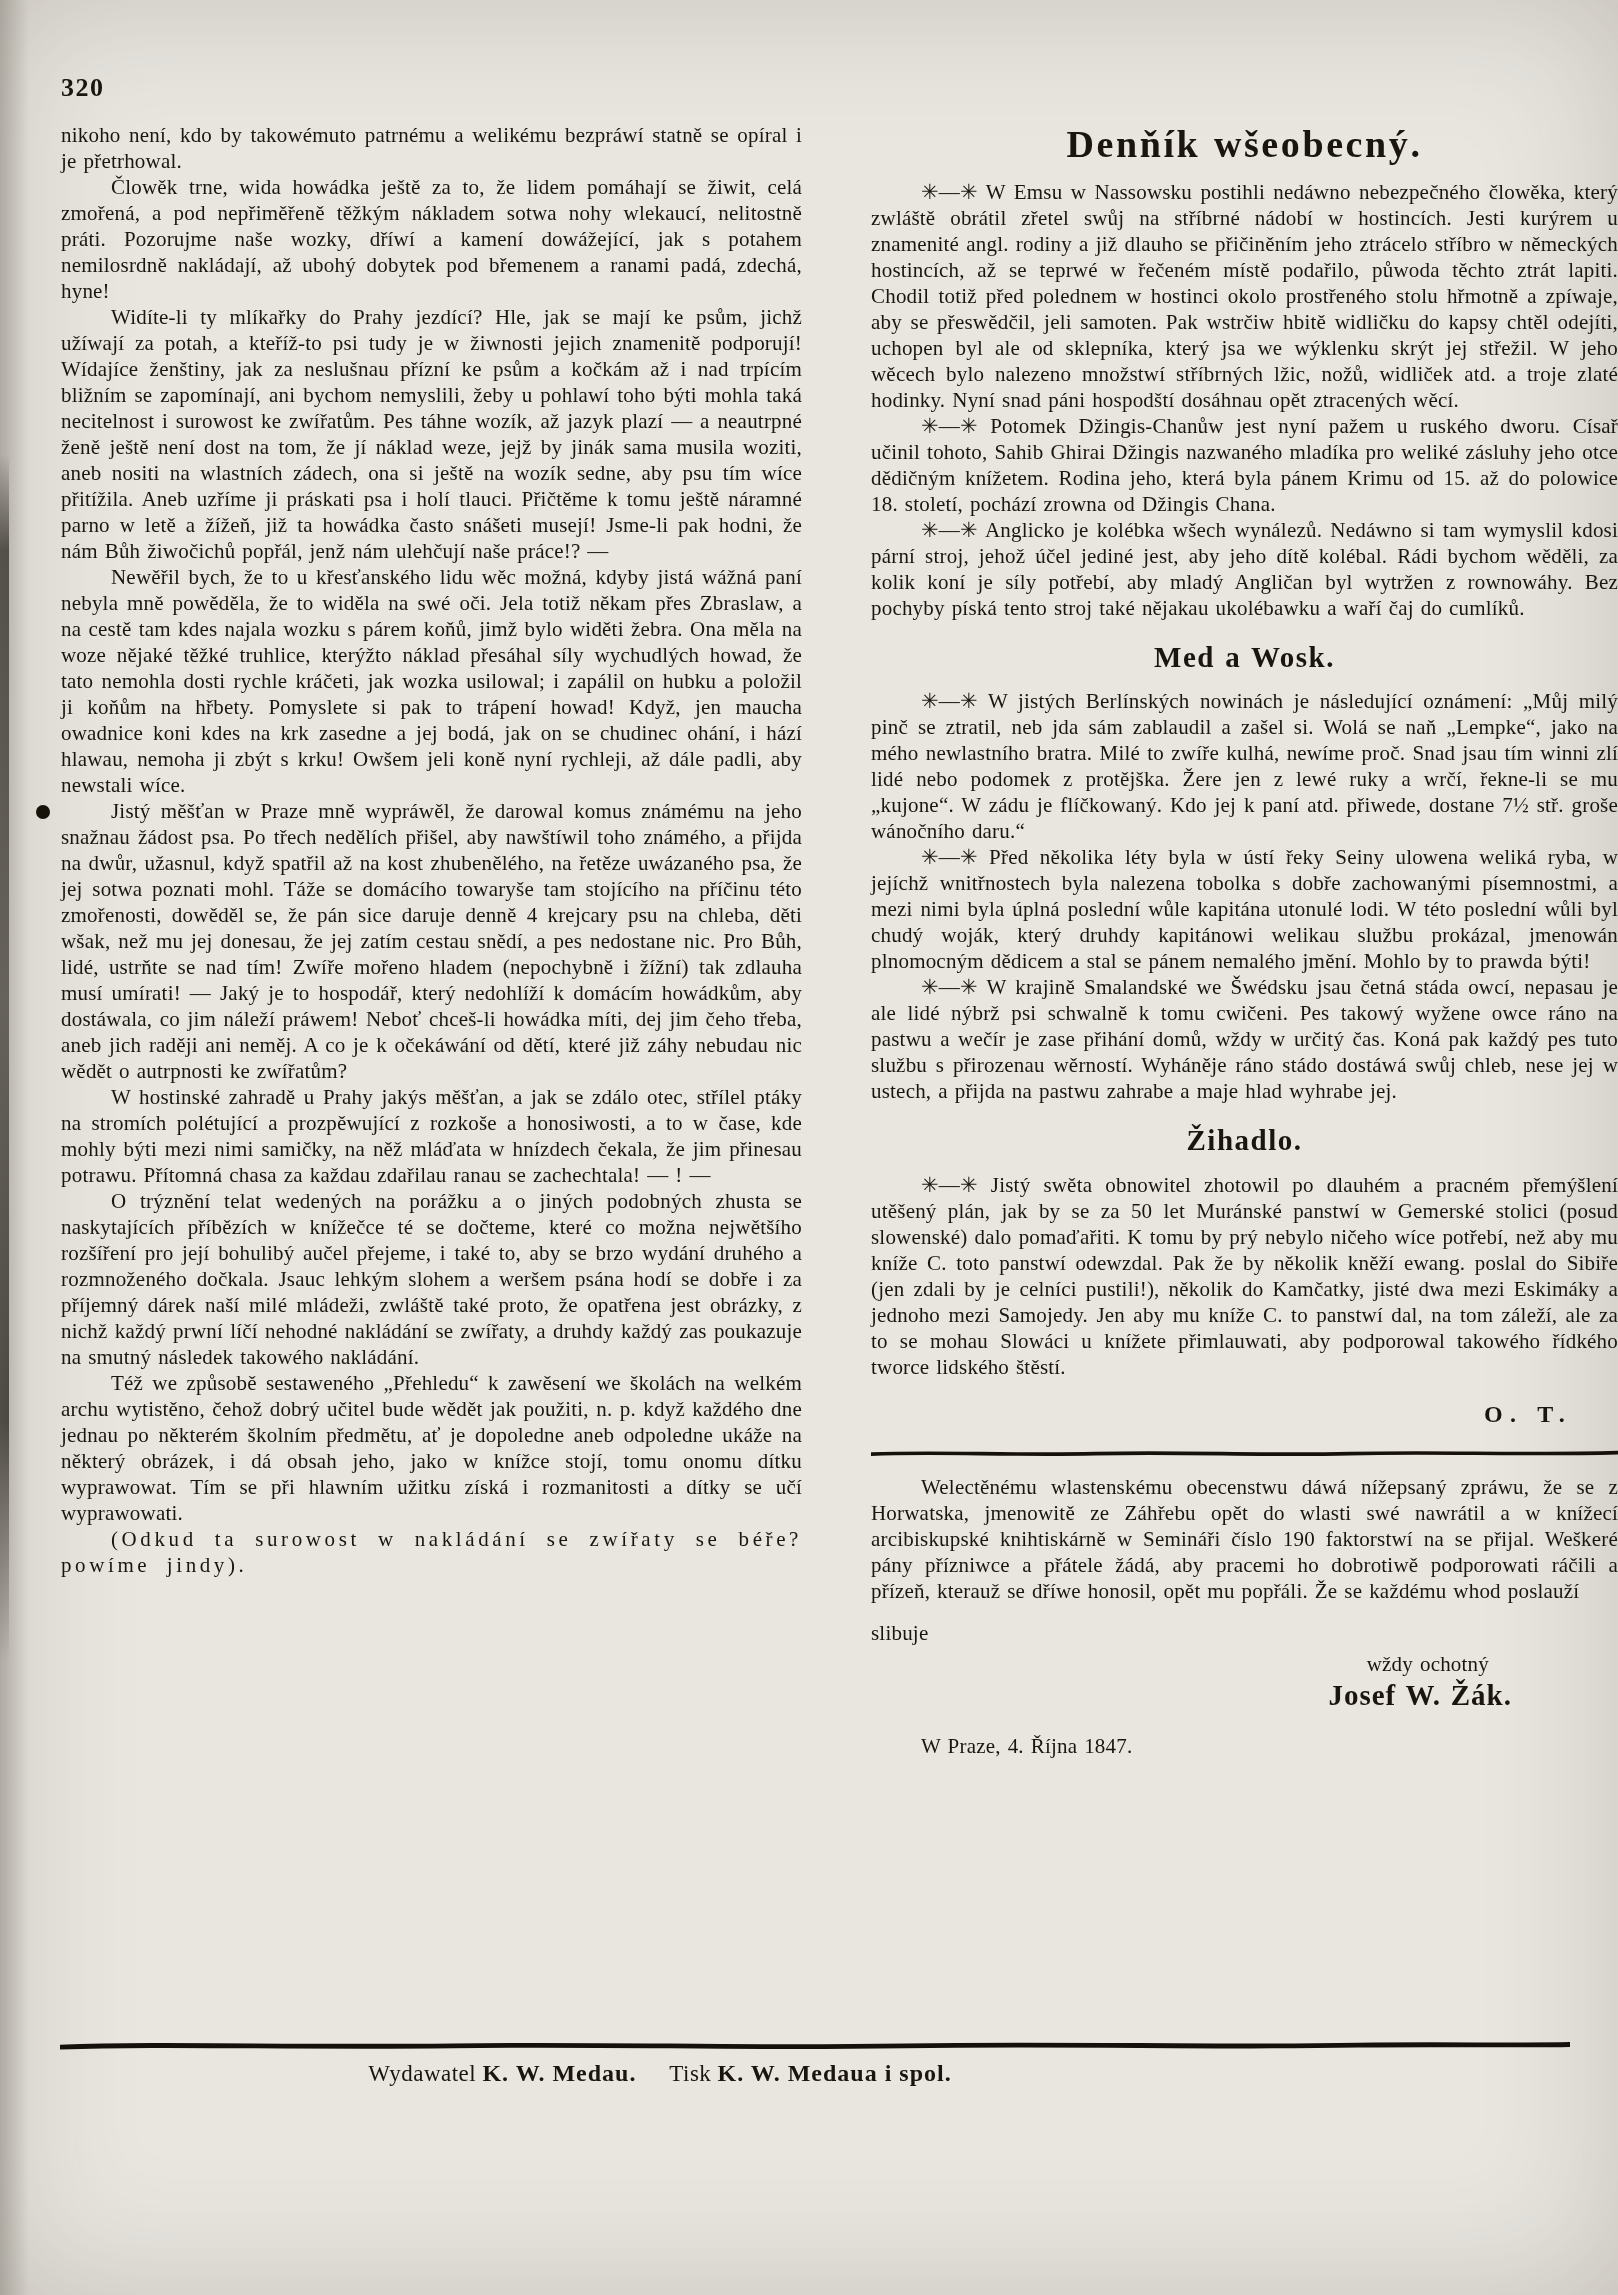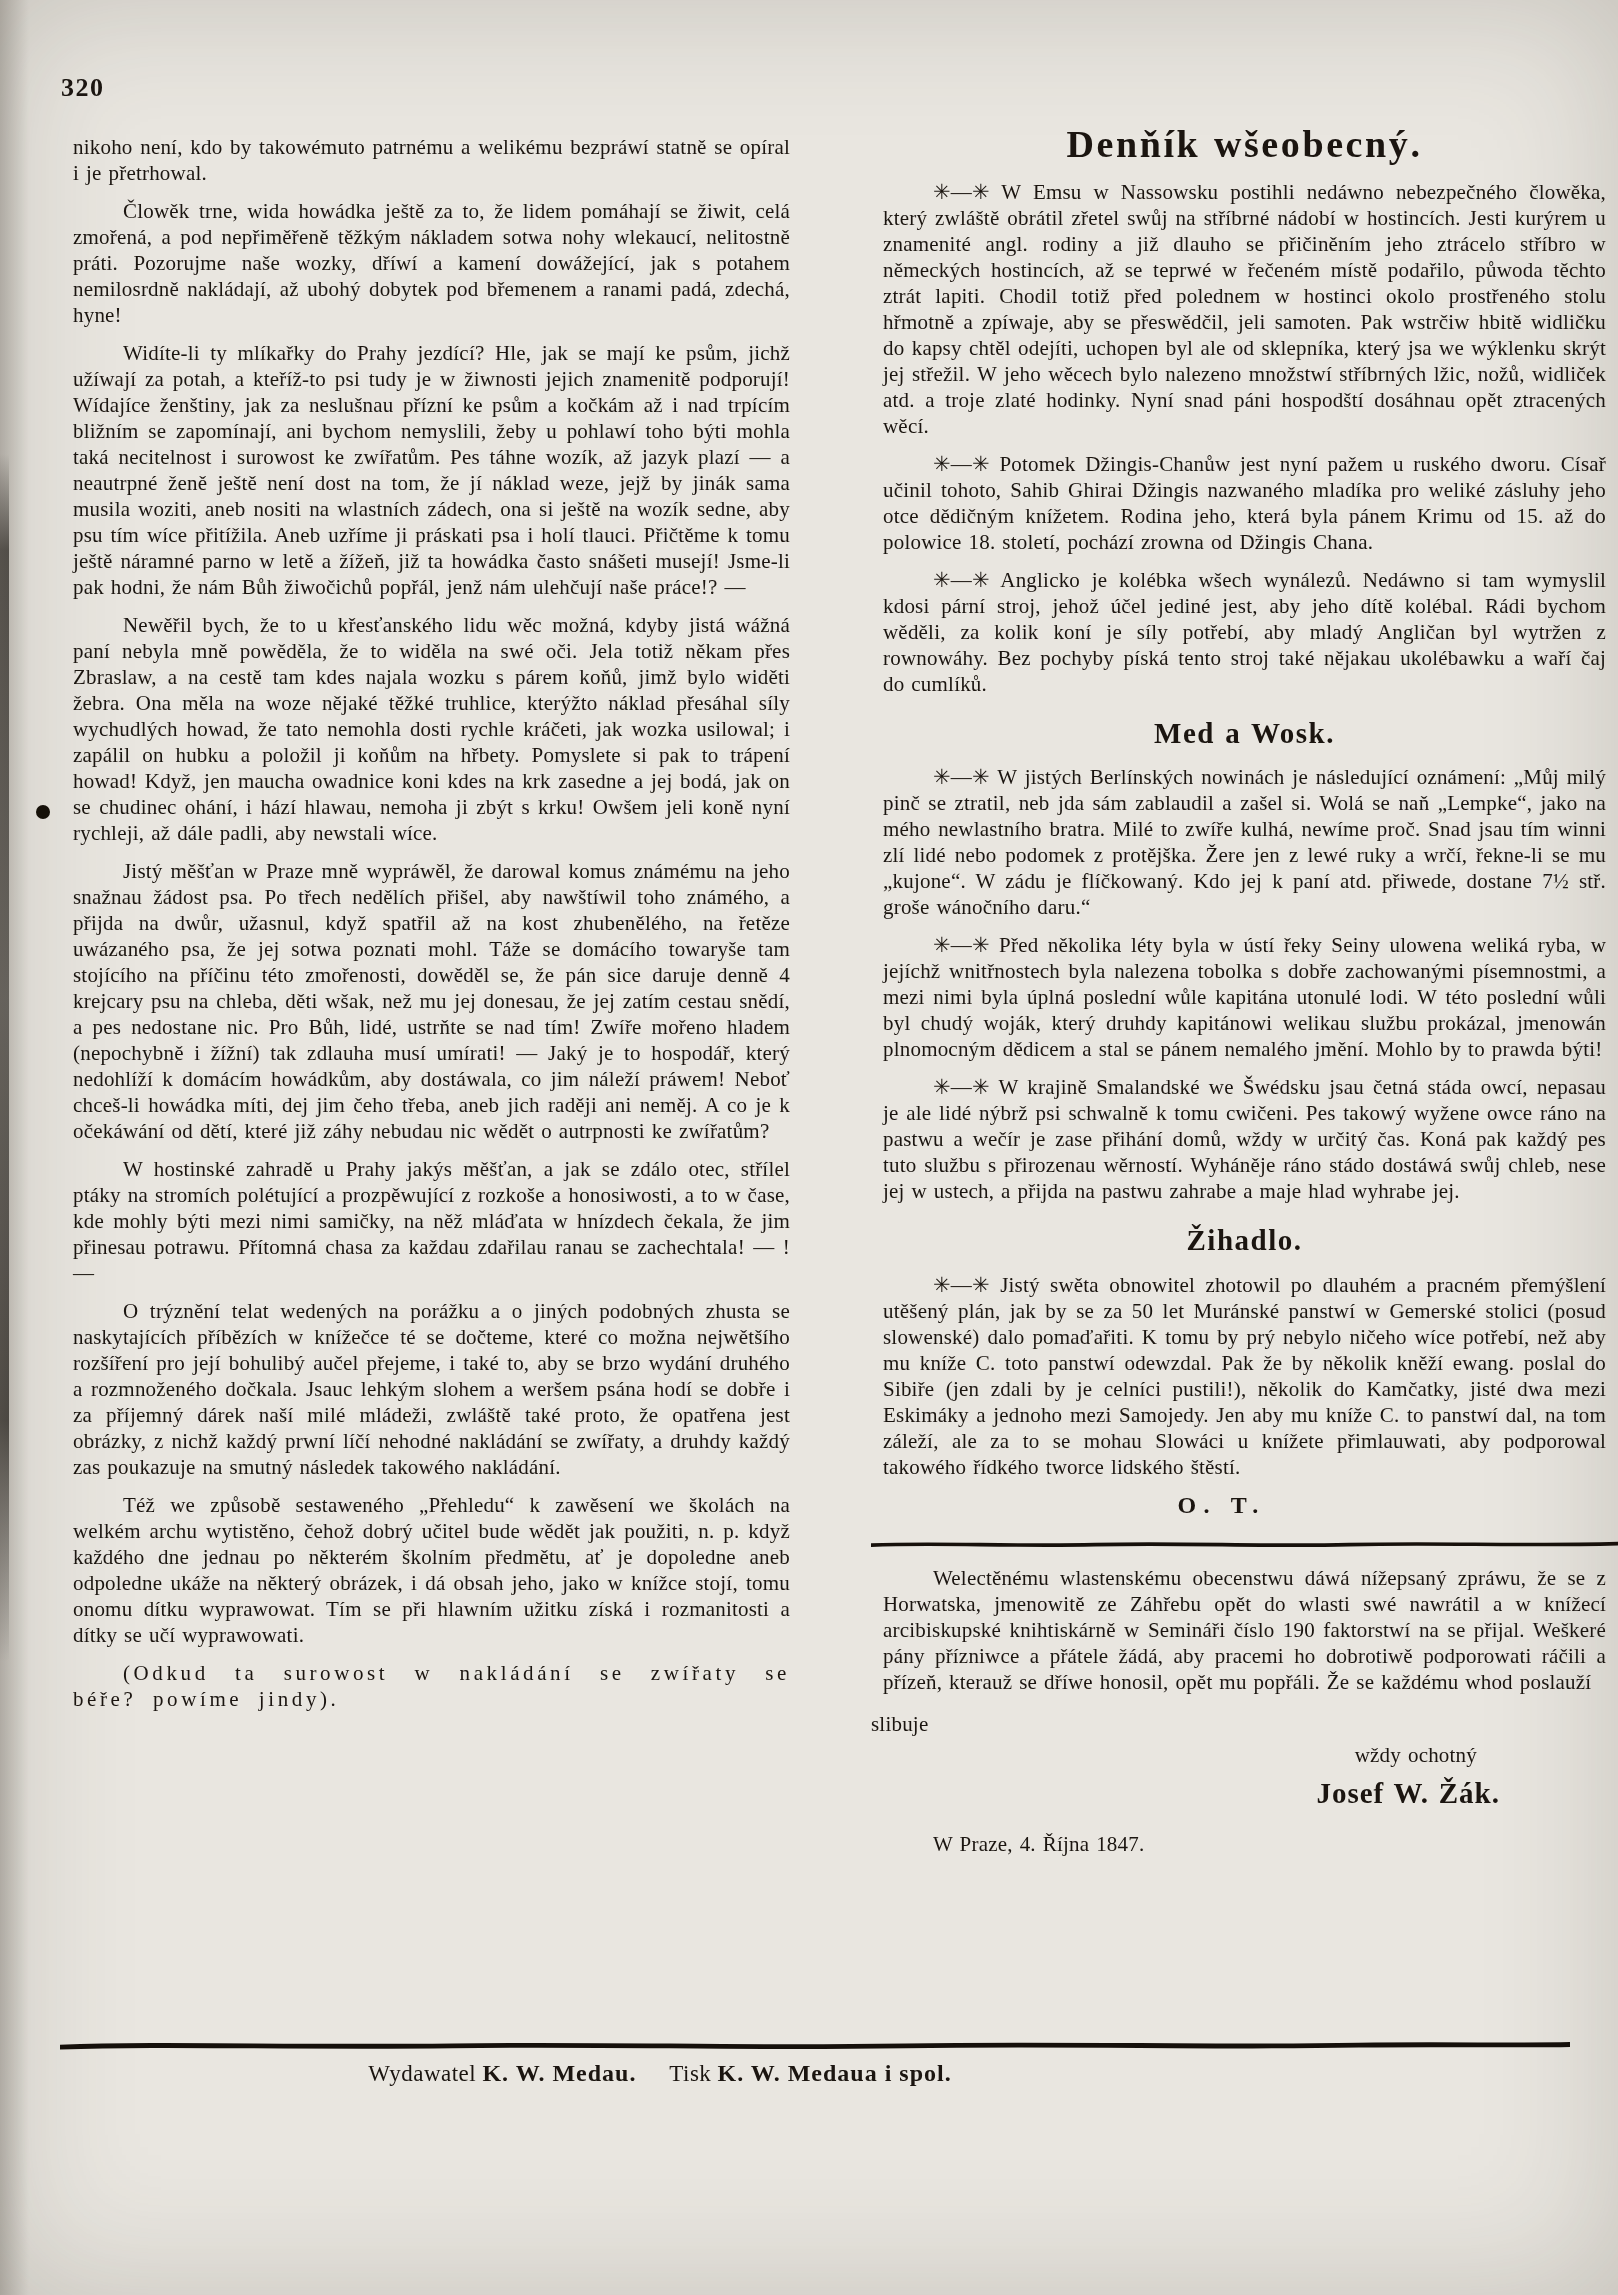--- a/index.html
+++ b/index.html
@@ -19,31 +19,31 @@
     background:linear-gradient(to right,rgba(110,104,95,.38),rgba(110,104,95,0));}
   .ink-dot{position:absolute;left:36px;top:805px;width:14px;height:14px;border-radius:50%;background:#161109;}
 
   .pagenum{position:absolute;left:61px;top:73px;font-size:26px;font-weight:bold;letter-spacing:1.5px;}
 
   .col{position:absolute;text-align:justify;font-size:21px;line-height:26px;
     letter-spacing:0.2px;word-spacing:1.5px;}
   .col-left{left:61px;top:122px;width:741px;}
   .col-right{left:871px;top:123px;width:747px;}
 
-  p{margin:12px;text-indent:50px;}
+  p{margin:0;text-indent:50px;}
   p.noindent{text-indent:0;}
   p.spaced{letter-spacing:3.6px;word-spacing:7.7px;}
 
   h1.daily{font-size:38px;line-height:43px;font-weight:bold;text-align:center;
     margin:0 0 13.4px 0;letter-spacing:2.6px;text-indent:0;}
   h2.section{font-size:29px;line-height:34px;font-weight:bold;text-align:center;
     margin:18.6px 0 14.5px 0;letter-spacing:1.5px;text-indent:0;}
 
-  .sig{text-align:center;padding-right:46px;font-weight:bold;font-size:24px;
-    letter-spacing:7.2px;margin-top:2px;text-indent:0;}
+  .sig{text-align:right;padding-right:46px;font-weight:bold;font-size:24px;
+    letter-spacing:7.2px;margin-top:21px;text-indent:0;}
 
   .rule{display:block;margin:22px 0 17.6px 0;}
   .pledge{text-align:left;margin:15.5px 0 4.1px 0;text-indent:0;}
   .closing-role{text-align:right;padding-right:129px;margin-top:5.2px;text-indent:0;}
   .closing-name{text-align:right;padding-right:106px;margin-top:5.2px;
     font-size:29px;font-weight:bold;letter-spacing:1px;text-indent:0;}
   .dateline{margin-top:25px;text-indent:50px;text-align:left;}
 
   .footer-rule{position:absolute;left:60px;top:2040px;width:1510px;height:10.3px;}
   .footer{position:absolute;left:0;top:2060px;width:1320px;text-align:center;

